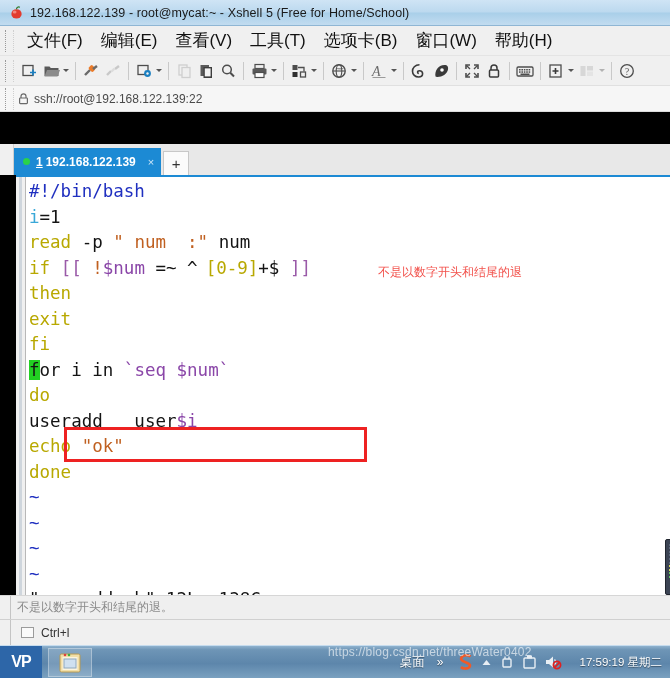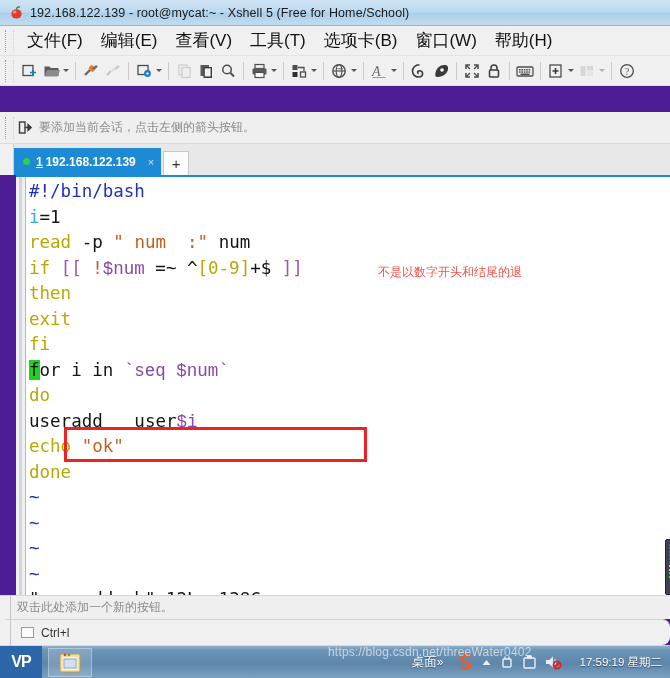--- a/index.html
+++ b/index.html
@@ -6,21 +6,21 @@
   html, body {
     margin: 0; padding: 0;
     width: 670px; height: 678px;
     overflow: hidden;
     font-family: "Liberation Sans", sans-serif;
     background: #ffffff;
   }
   #app {
     position: relative;
     width: 670px; height: 678px;
-    background: #4c1d95;
+    background: #000000;
   }
 
   
   .titlebar {
     position: absolute; left: 0; top: 0; width: 670px; height: 26px;
     background: linear-gradient(to bottom, #cfe4f5 0%, #bcd9ef 48%, #a9cfe9 52%, #c2dcf0 100%);
     border-bottom: 1px solid #8fb6d4;
     display: flex; align-items: center;
   }
   .tb-icon {
@@ -124,23 +124,23 @@
     font-size: 17.5px; line-height: 25.5px;
     white-space: pre;
     overflow: hidden;
   }
   .ln { height: 25.5px; }
   .c-cmt  { color: #2030c0; }
   .c-blue { color: #3aa8d8; }
   .c-kw   { color: #b8a800; }
   .c-norm { color: #141414; }
   .c-str  { color: #c06020; }
-  .c-var  { color: #8a46a8; font-family: Liberation Mono, monospace; }
+  .c-var  { color: #8a46a8; }
   .c-bkt  { color: #9a5aa8; }
-  .c-num  { color: #b8a800; }
+  .c-num  { color: #b8a800; margin-left: 8px; }
   .c-tilde{ color: #2030c0; }
   .cursor { background: #22d022; color: #141414; }
 
   
   .redbox {
     position: absolute; left: 48px; top: 250px;
     width: 303px; height: 35px;
     border: 3px solid #ee2222; background: transparent;
     pointer-events: none;
   }
@@ -170,21 +170,21 @@
     display: flex; align-items: center;
   }
   .bottomhint .rail { width: 11px; height: 24px; background: #f0f0f0;
                       border-right: 1px solid #c4c4c4; }
   .bottomhint .txt { font-size: 12px; color: #8a8a8a; margin-left: 6px; }
 
   
   .statusbar {
     position: absolute; left: 0; top: 619px; width: 670px; height: 26px;
     background: #f0f0f0; border-top: 1px solid #d0d0d0;
-    display: flex; align-items: center; border-radius: 8px;
+    display: flex; align-items: center;
   }
   .statusbar .rail { width: 11px; height: 26px; background: #f0f0f0;
                      border-right: 1px solid #c4c4c4; }
   .sb-box { width: 13px; height: 11px; border: 1px solid #9b9b9b;
             background: #fafafa; margin-left: 10px; }
   .sb-txt { font-size: 12px; color: #333; margin-left: 7px; }
 
   
   .taskbar {
     position: absolute; left: 0; top: 645px; width: 670px; height: 33px;
@@ -197,21 +197,21 @@
     display: flex; align-items: center; justify-content: center;
     color: #fff; font-size: 16px; font-weight: bold; letter-spacing: -1px;
   }
   .tb-btn {
     width: 44px; height: 29px; margin-left: 6px;
     background: rgba(255,255,255,.16);
     border: 1px solid rgba(255,255,255,.32);
     display: flex; align-items: center; justify-content: center;
   }
   .tb-spacer { flex: 1; }
-  .tb-desktop { color: #fff; font-size: 12.5px; margin-right: 0;
+  .tb-desktop { color: #fff; font-size: 12.5px; margin-right: 12px;
                 text-shadow: 0 1px 1px rgba(0,0,0,.45); }
   .tb-chev { color: #fff; font-size: 12px; margin-right: 14px;
              text-shadow: 0 1px 1px rgba(0,0,0,.45); }
   .tray { display: flex; align-items: center; gap: 7px; margin-right: 8px; }
   .tb-clock { color: #fff; font-size: 11.5px; margin-right: 8px;
               text-shadow: 0 1px 1px rgba(0,0,0,.5); white-space: nowrap; margin-left: 10px; }
 
   .watermark {
     position: absolute; left: 328px; top: 645px;
     font-family: "Liberation Sans", sans-serif;
@@ -420,31 +420,31 @@
     <div class="tsep"></div>
 
     <div class="tool">
       <svg width="16" height="16" viewBox="0 0 16 16">
         <circle cx="8" cy="8" r="6.3" fill="none" stroke="#4d4d4d" stroke-width="1.3"></circle>
         <text x="8" y="12" text-anchor="middle" font-family="Liberation Serif, serif" font-size="9.5" fill="#4d4d4d">?</text>
       </svg>
     </div>
   </div>
 
-
-  <div class="hintbar">
+  <div class="urlbar">
     <div class="grip"></div>
     <span style="display:flex;align-items:center;">
-      <svg width="15" height="15" viewBox="0 0 15 15">
-        <rect x="1.5" y="2" width="5.5" height="11" fill="none" stroke="#3a3a3a" stroke-width="1.4"></rect>
-        <path d="M7 7.5h6M10 4.5l3.2 3-3.2 3z" fill="#3a3a3a" stroke="#3a3a3a" stroke-width="1.3"></path>
+      <svg width="11" height="13" viewBox="0 0 11 13">
+        <path d="M3 6V4.3a2.5 2.5 0 0 1 5 0V6" fill="none" stroke="#6a6a6a" stroke-width="1.2"></path>
+        <rect x="1.6" y="6" width="7.8" height="5.6" rx=".8" fill="none" stroke="#6a6a6a" stroke-width="1.2"></rect>
       </svg>
     </span>
-    <span class="txt">要添加当前会话，点击左侧的箭头按钮。</span>
-  </div>
+    <span class="txt">ssh://root@192.168.122.139:22</span>
+  </div>
+
 
   <div class="tabstrip">
     <div class="leftrail"></div>
     <div class="tab">
       <span class="dot"></span>
       <span class="num">1</span>
       <span class="lbl">192.168.122.139</span>
       <span class="x">×</span>
     </div>
     <div class="newtab">+</div>
@@ -466,21 +466,21 @@
       <i class="y"></i>
       <i class="g"></i>
       <i class="g"></i>
     </div>
   </div>
 
   <div class="redtext">不是以数字开头和结尾的退</div>
 
   <div class="bottomhint">
     <div class="rail"></div>
-    <span class="txt">双击此处添加一个新的按钮。</span>
+    <span class="txt">不是以数字开头和结尾的退。</span>
   </div>
 
   <div class="statusbar">
     <div class="rail"></div>
     <span class="sb-box"></span>
     <span class="sb-txt">Ctrl+l</span>
   </div>
 
   <div class="taskbar">
     <div class="tb-start">VP</div>

